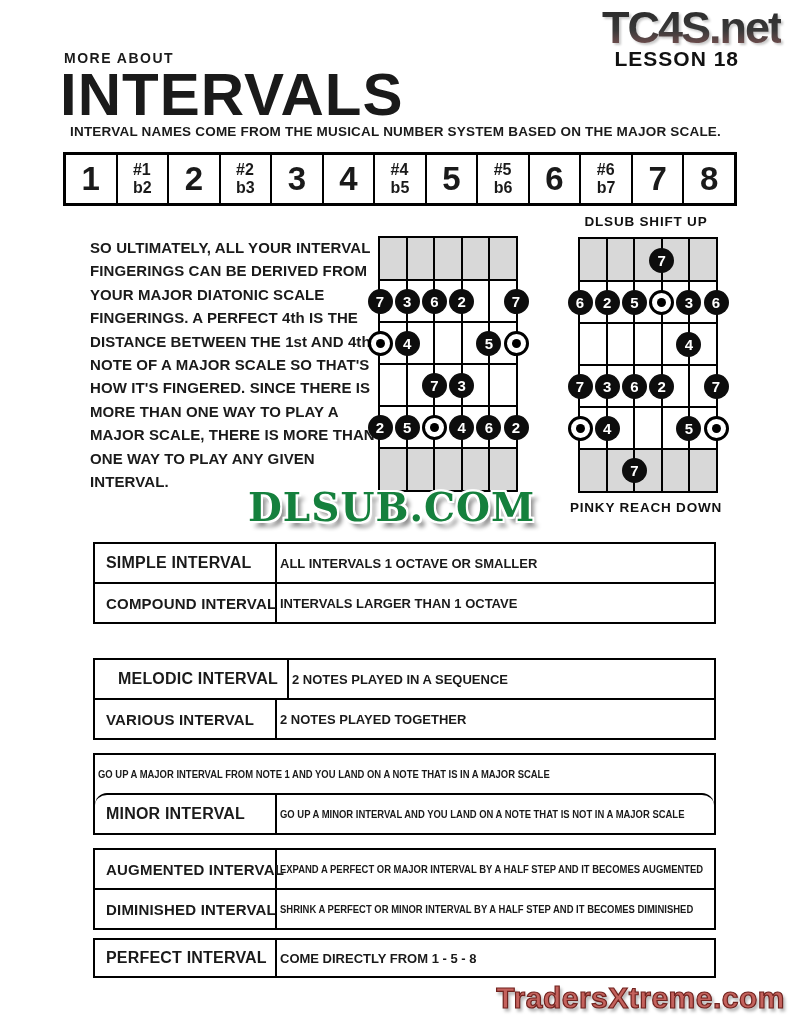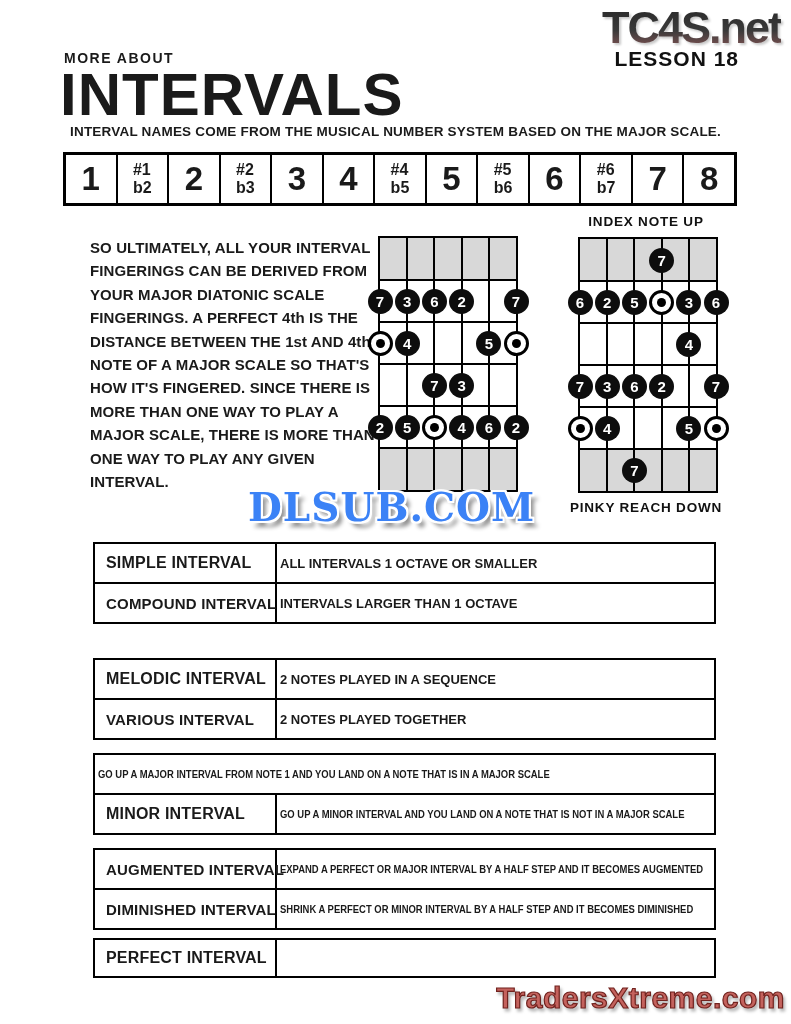--- a/index.html
+++ b/index.html
@@ -57,21 +57,21 @@
   }
   .root-marker::after{content:"";width:9px;height:9px;border-radius:50%;background:#000;}
   .fb-label{
     position:absolute;width:220px;text-align:center;
     font-size:13.5px;font-weight:bold;letter-spacing:0.8px;color:#111;
   }
   
   #watermark-center{
     position:absolute;left:50%;top:484px;transform:translateX(-51%);
     font-family:"DejaVu Serif",serif;font-weight:bold;font-size:39px;letter-spacing:1px;
-    color:#3b82f6;
+    color:#15803d;
     text-shadow:
       -2px -2px 0 #fff, 2px -2px 0 #fff, -2px 2px 0 #fff, 2px 2px 0 #fff,
       -2px 0 0 #fff, 2px 0 0 #fff, 0 -2px 0 #fff, 0 2px 0 #fff,
       5px 6px 4px #8f8f8f;
   }
   #section-heading{
     position:absolute;left:0;top:520px;width:100%;text-align:center;
     font-size:29px;font-weight:bold;letter-spacing:0.5px;
   }
   #watermark-bottom{
@@ -226,61 +226,61 @@
         <div class="note-dot" style="left: 41.9px; top: 134.5px;">6</div>
         <div class="note-dot" style="left: 69.1px; top: 134.5px;">2</div>
         <div class="note-dot" style="left: 123.5px; top: 134.5px;">7</div>
         <div class="root-marker" style="left: -12.5px; top: 176.5px;"></div>
         <div class="note-dot" style="left: 14.7px; top: 176.5px;">4</div>
         <div class="note-dot" style="left: 96.3px; top: 176.5px;">5</div>
         <div class="root-marker" style="left: 123.5px; top: 176.5px;"></div>
         <div class="note-dot" style="left: 41.9px; top: 218.5px;">7</div>
       </div>
     </div>
-  <div class="fb-label" style="left:536px;top:214px;">INDEX NOTE UP</div>
+  <div class="fb-label" style="left:536px;top:214px;">DLSUB SHIFT UP</div>
   <div class="fb-label" style="left:536px;top:500px;">PINKY REACH DOWN</div>
 
   <div id="watermark-center">DLSUB.COM</div>
 
   <div id="tables-root">
       <div class="itable" style="top: 542px;">
         <div class="itable-row" style="height: 38px;">
           <div class="cell-name">SIMPLE INTERVAL</div>
           <div class="cell-desc">
             <div class="desc-short">ALL INTERVALS 1 OCTAVE OR SMALLER</div>
           </div>
         </div>
         <div class="itable-row" style="height: 38px;">
           <div class="cell-name name-long">COMPOUND INTERVAL</div>
           <div class="cell-desc">
             <div class="desc-short">INTERVALS LARGER THAN 1 OCTAVE</div>
           </div>
         </div>
       </div>
       <div class="itable" style="top: 658px;">
-        <div class="itable-row" style="height: 38px;">
+        <div class="itable-row" style="height: 38px; margin-left: 12px;">
           <div class="cell-name">MELODIC INTERVAL</div>
           <div class="cell-desc">
             <div class="desc-short">2 NOTES PLAYED IN A SEQUENCE</div>
           </div>
         </div>
         <div class="itable-row" style="height: 38px;">
           <div class="cell-name name-long">VARIOUS INTERVAL</div>
           <div class="cell-desc">
             <div class="desc-short">2 NOTES PLAYED TOGETHER</div>
           </div>
         </div>
       </div>
       <div class="itable" style="top: 753px;">
         <div class="itable-row" style="height: 38px;">
           <div class="cell-desc">
             <div class="desc-long">GO UP A MAJOR INTERVAL FROM NOTE 1 AND YOU LAND ON A NOTE THAT IS IN A MAJOR SCALE</div>
           </div>
         </div>
-        <div class="itable-row" style="height: 38px;">
+        <div class="itable-row" style="height: 38px; border-radius: 12px;">
           <div class="cell-name">MINOR INTERVAL</div>
           <div class="cell-desc">
             <div class="desc-long">GO UP A MINOR INTERVAL AND YOU LAND ON A NOTE THAT IS NOT IN A MAJOR SCALE</div>
           </div>
         </div>
       </div>
       <div class="itable" style="top: 848px;">
         <div class="itable-row" style="height: 38px;">
           <div class="cell-name name-long">AUGMENTED INTERVAL</div>
           <div class="cell-desc">
@@ -290,18 +290,21 @@
         <div class="itable-row" style="height: 38px;">
           <div class="cell-name name-long">DIMINISHED INTERVAL</div>
           <div class="cell-desc">
             <div class="desc-long">SHRINK A PERFECT OR MINOR INTERVAL BY A HALF STEP AND IT BECOMES DIMINISHED</div>
           </div>
         </div>
       </div>
       <div class="itable" style="top: 938px;">
         <div class="itable-row" style="height: 36px; border-radius: 7px;">
           <div class="cell-name">PERFECT INTERVAL</div>
+          <div class="cell-desc">
+            <div class="desc-short">COME DIRECTLY FROM  1 - 5 - 8</div>
+          </div>
         </div>
       </div>
     </div>
 
   <div id="watermark-bottom">TradersXtreme.com</div>
 </div>
 
 </body></html>

